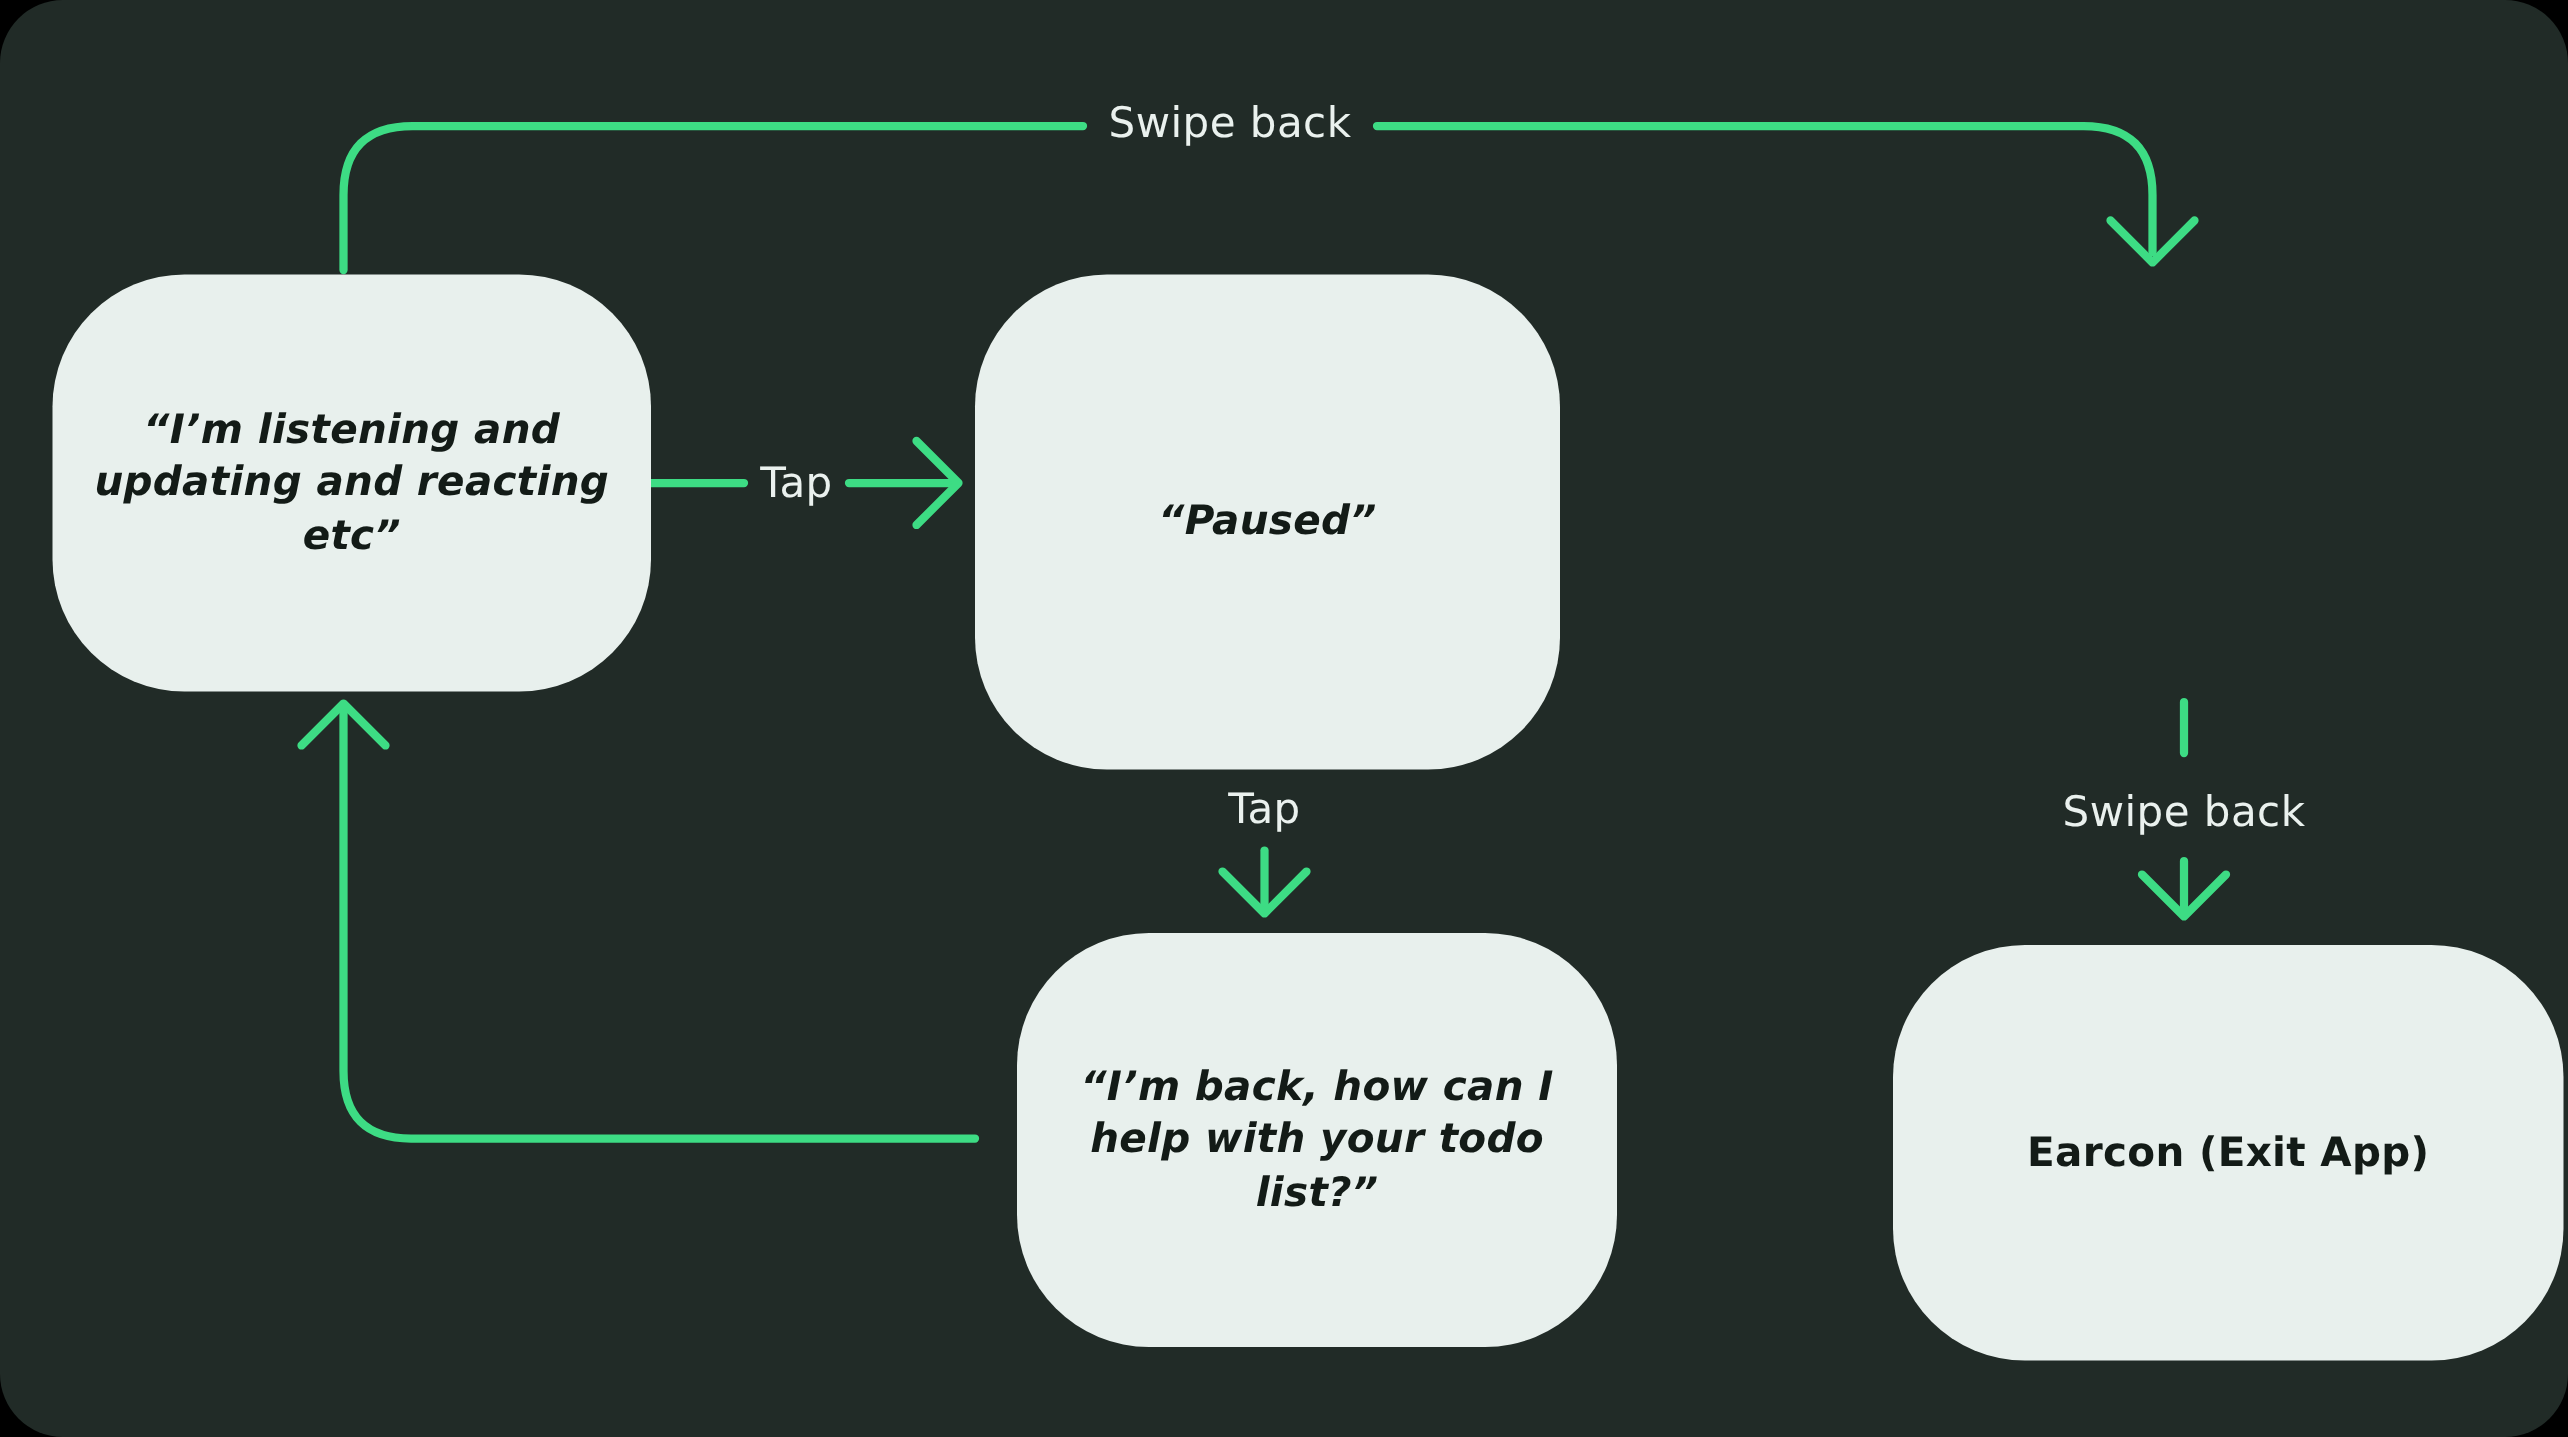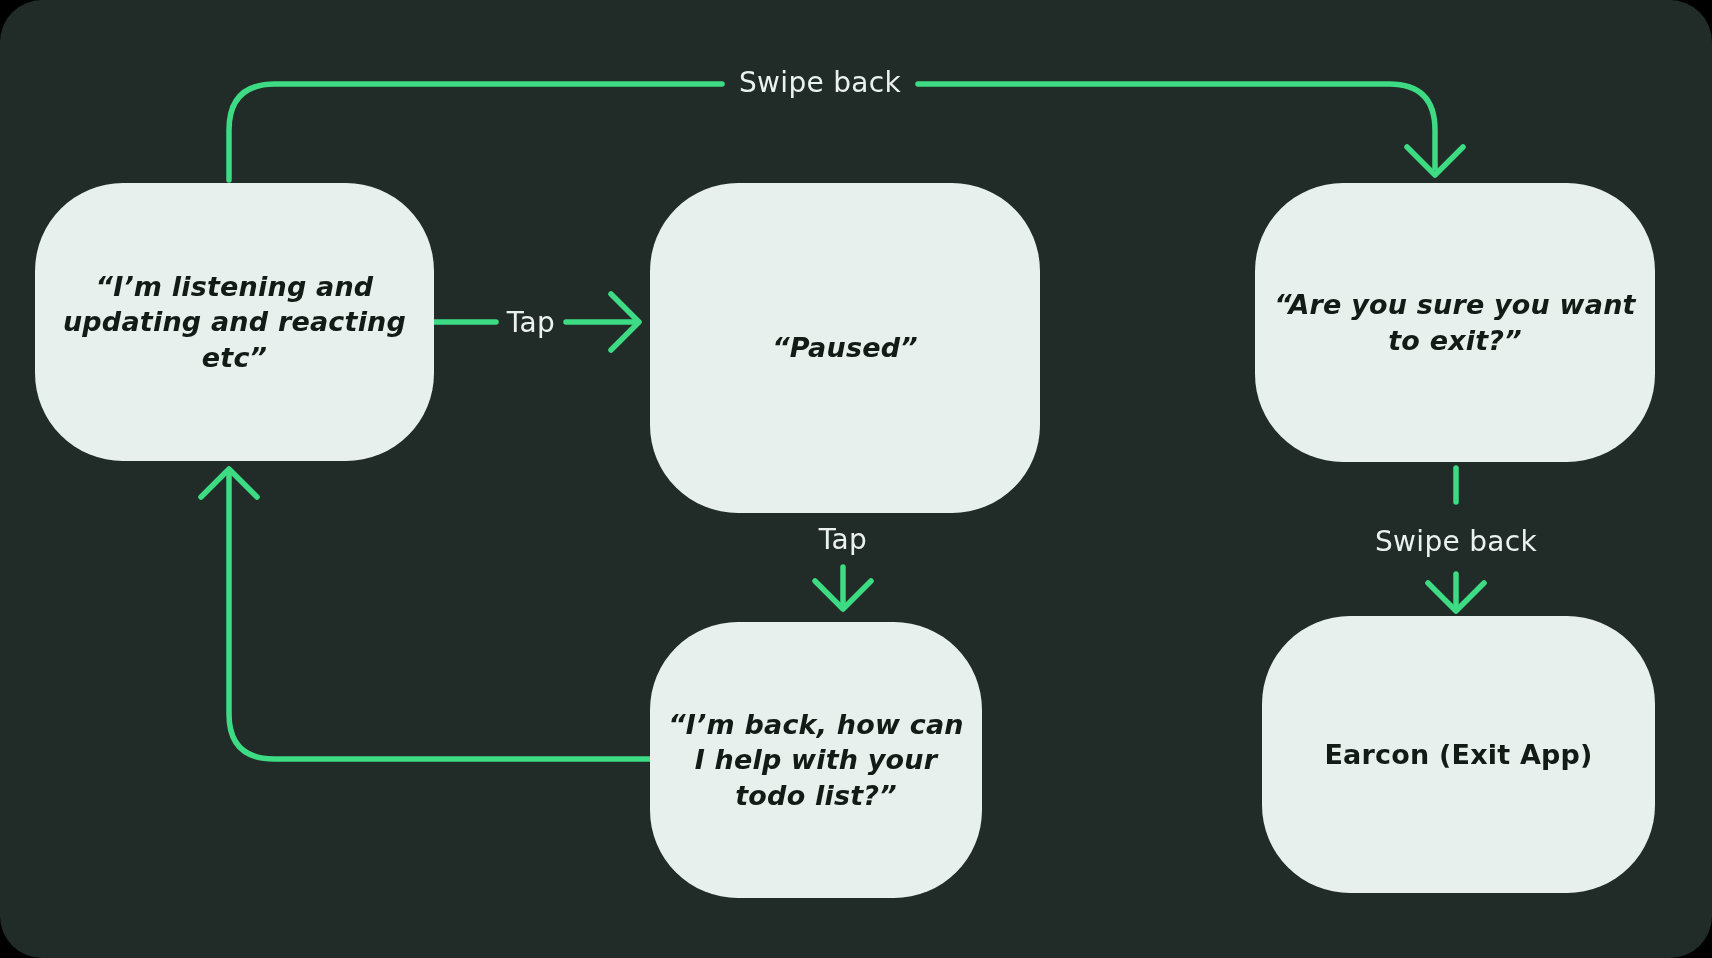--- a/index.html
+++ b/index.html
@@ -11,22 +11,22 @@
   svg.edges path{fill:none;stroke:var(--accent,#3DDC84);stroke-width:5.5;
                  stroke-linecap:round;stroke-linejoin:round;}
   .node{position:absolute;background:var(--node-fill,#E8F0ED);border-radius:88px;
         display:flex;align-items:center;justify-content:center;text-align:center;
         color:var(--node-text-color,#131B17);font-weight:bold;font-size:27px;
         line-height:1.32;padding:0 15px;box-sizing:border-box;letter-spacing:.2px;}
   .node.quote{font-style:italic;}
   .n1{left:35px;top:183px;width:399px;height:278px;}
   .n2{left:650px;top:183px;width:390px;height:330px;}
   .n3{left:1255px;top:183px;width:400px;height:279px;}
-  .n4{left:650px;top:622px;width:332px;height:276px;}
-  .n5{left:1262px;top:616px;width:393px;height:277px;}
+  .n4{left:678px;top:622px;width:400px;height:276px;}
+  .n5{left:1262px;top:630px;width:447px;height:277px;}
   .edge-label{position:absolute;transform:translate(-50%,-50%);
               color:var(--label-text-color,#EAF1EE);font-weight:normal;
               font-size:28px;white-space:nowrap;letter-spacing:.3px;}
   .l1{left:820px;top:82px;}
   .l2{left:531px;top:322px;}
   .l3{left:843px;top:539px;}
   .l4{left:1456px;top:541px;}
 </style>
 </head>
 <body>
@@ -54,23 +54,20 @@
       <path d="M650 759 L274 759 Q229 759 229 714 L229 472"></path>
       <path d="M201 497 L229 469 L257 497"></path>
     </svg>
 
     <div class="node quote n1">
       <span>“I’m listening and updating and reacting etc”</span>
     </div>
     <div class="node quote n2">
       <span>“Paused”</span>
     </div>
-    <div class="node quote n3">
-      <span>“Are you sure you want to exit?”</span>
-    </div>
     <div class="node quote n4">
       <span>“I’m back, how can I help with your todo list?”</span>
     </div>
     <div class="node n5">
       <span>Earcon (Exit App)</span>
     </div>
 
     <div class="edge-label l1">Swipe back</div>
     <div class="edge-label l2">Tap</div>
     <div class="edge-label l3">Tap</div>

